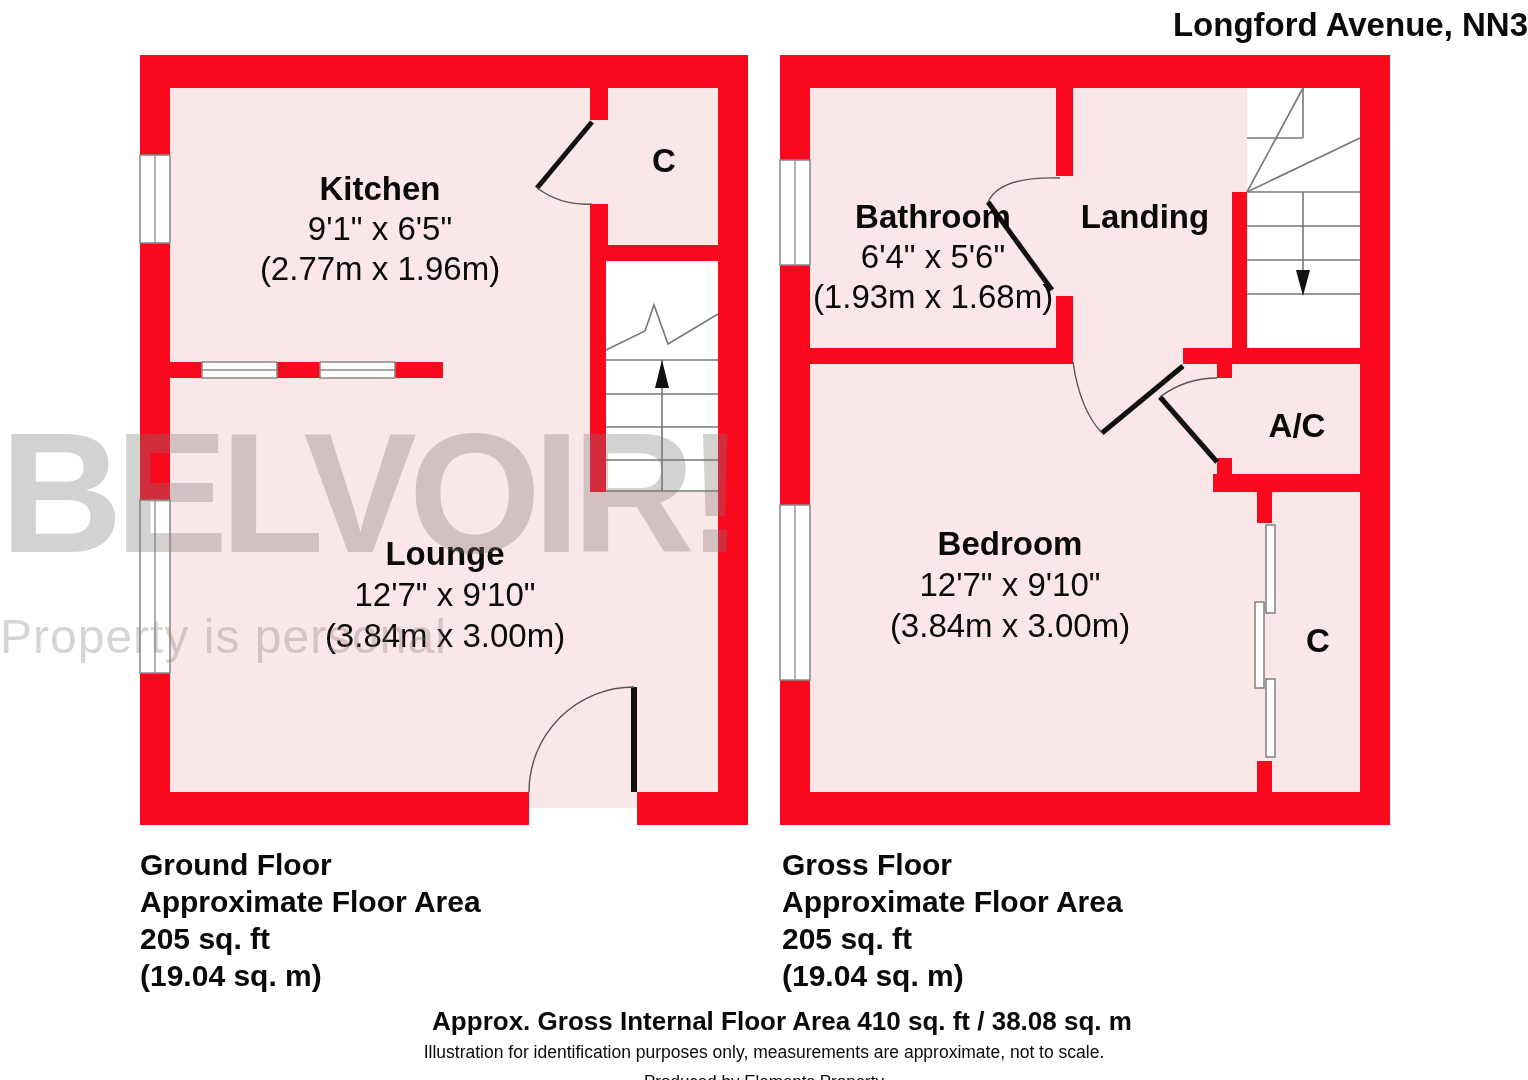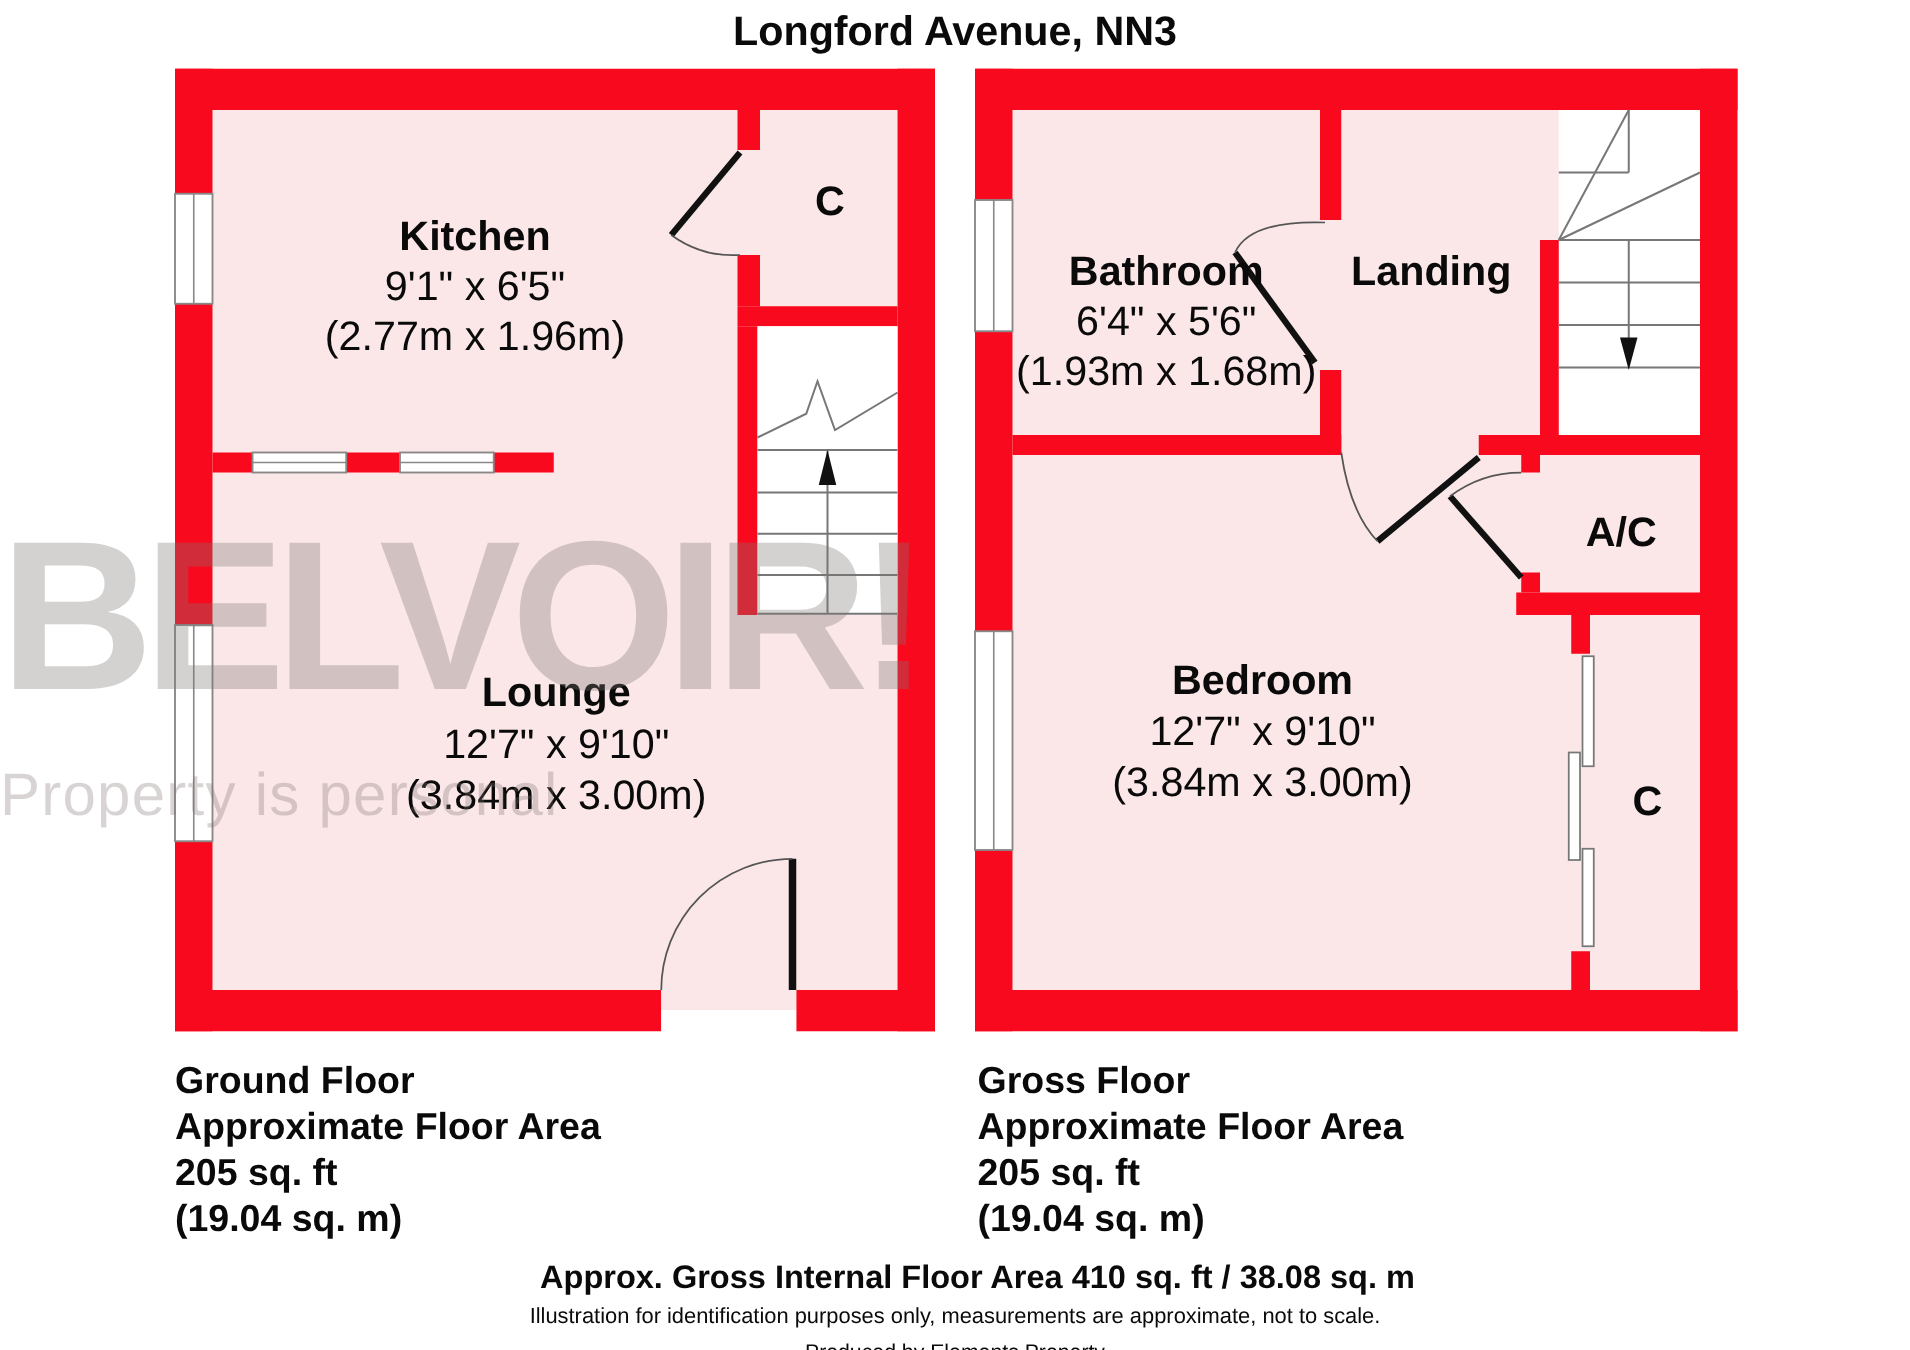--- a/index.html
+++ b/index.html
@@ -17,21 +17,21 @@
   .door-leaf{stroke:var(--door);fill:none;}
   .door-arc{stroke:#555;stroke-width:1.4;fill:none;}
   .win{fill:#fff;stroke:var(--wline);stroke-width:1.5;}
   .winline{stroke:var(--wline);stroke-width:1.3;fill:none;}
   .slide{fill:#fff;stroke:#777;stroke-width:1.4;}
   .arrow{fill:var(--door);}
   text{fill:var(--txt);}
   .room-name{font:bold 33px "Liberation Sans",sans-serif;}
   .room-dim{font:33px "Liberation Sans",sans-serif;}
   .small-name{font:bold 33px "Liberation Sans",sans-serif;}
-  .page-title{position:absolute;top:6px;left:0;width:100%;text-align:center;
+  .page-title{position:absolute;top:6px;left:0;width:100%;text-align:right;
     font-size:33px;font-weight:bold;color:var(--txt);}
   .caption{position:absolute;top:846px;font-weight:bold;
     font-size:30px;line-height:37px;color:var(--txt);}
   #caption-ground{left:140px;width:608px;}
   #caption-first{left:782px;width:610px;}
   .footer{position:absolute;top:1006px;left:0;width:100%;text-align:center;color:var(--txt);}
   .footer-gross{font-size:26px;font-weight:bold;margin-left:36px;}
   .footer-disclaimer{font-size:17.5px;margin-top:5px;}
   .footer-produced{font-size:17px;margin-top:9px;}
   .wm{position:absolute;left:0;top:408px;width:100%;text-align:left;pointer-events:none;}

